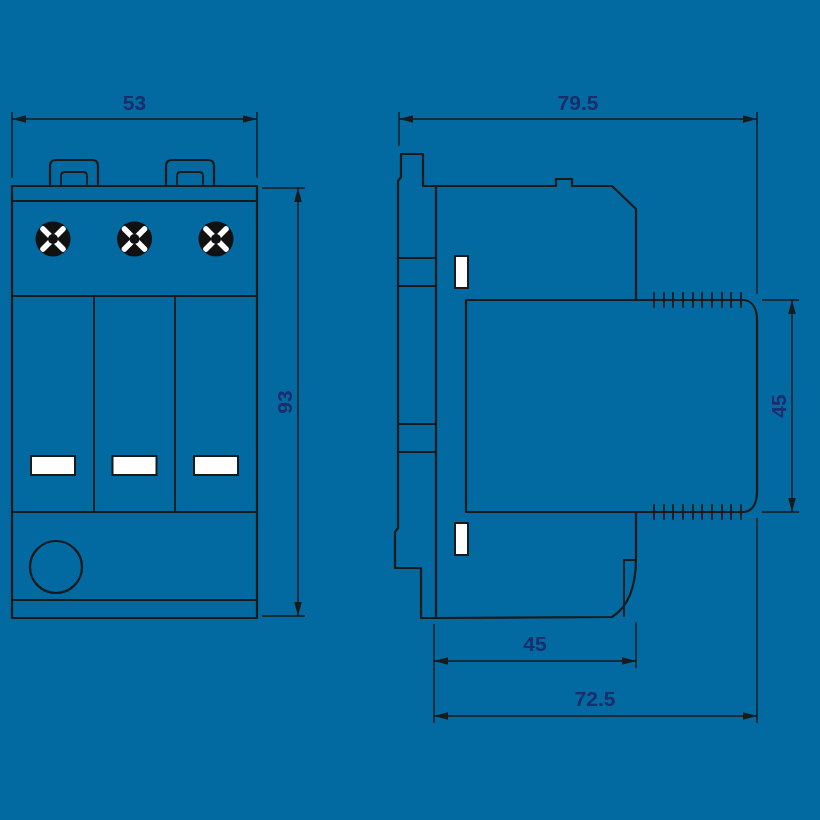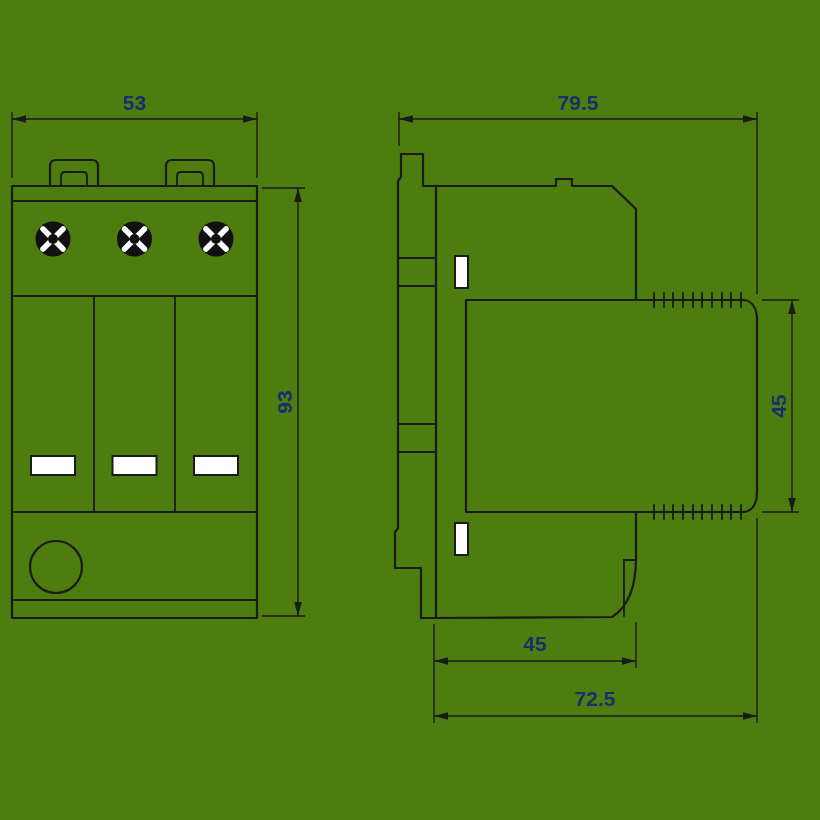--- a/index.html
+++ b/index.html
@@ -1,16 +1,16 @@
 <!DOCTYPE html>
 <html><head>
 <meta charset="utf-8">
 <style>
   html,body{margin:0;padding:0;background:#ffffff;}
-  .canvas{width:820px;height:820px;background:#4d7c0f;position:relative;overflow:hidden;}
+  .canvas{width:820px;height:820px;background:#0369a1;position:relative;overflow:hidden;}
   svg{display:block;}
   .outline{fill:none;stroke:#1a1a1a;stroke-width:2.2;stroke-linejoin:round;stroke-linecap:round;}
   .seam{fill:none;stroke:#1a1a1a;stroke-width:1.8;stroke-linecap:round;}
   .thin{fill:none;stroke:#1a1a1a;stroke-width:1.4;}
   .arrow{fill:#1a1a1a;stroke:none;}
   .dimtext{font:700 21px "Liberation Sans", sans-serif;fill:#1b2d6b;}
   .screw-disc{fill:#111111;stroke:none;}
   .screw-cross{stroke:#ffffff;stroke-width:5.5;stroke-linecap:round;fill:none;}
   .screw-dot{fill:#111111;stroke:none;}
   .window{fill:#ffffff;stroke:#1a1a1a;stroke-width:2;}

